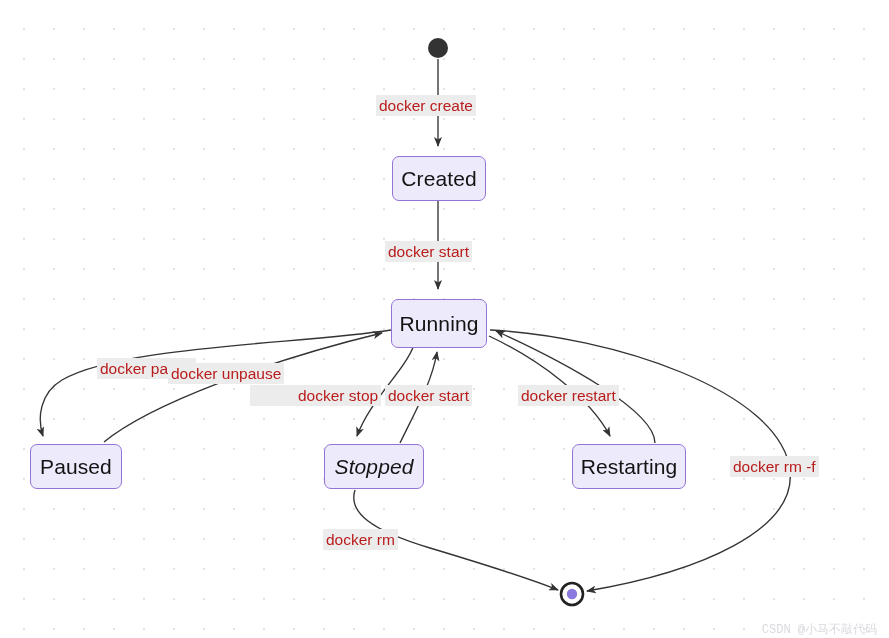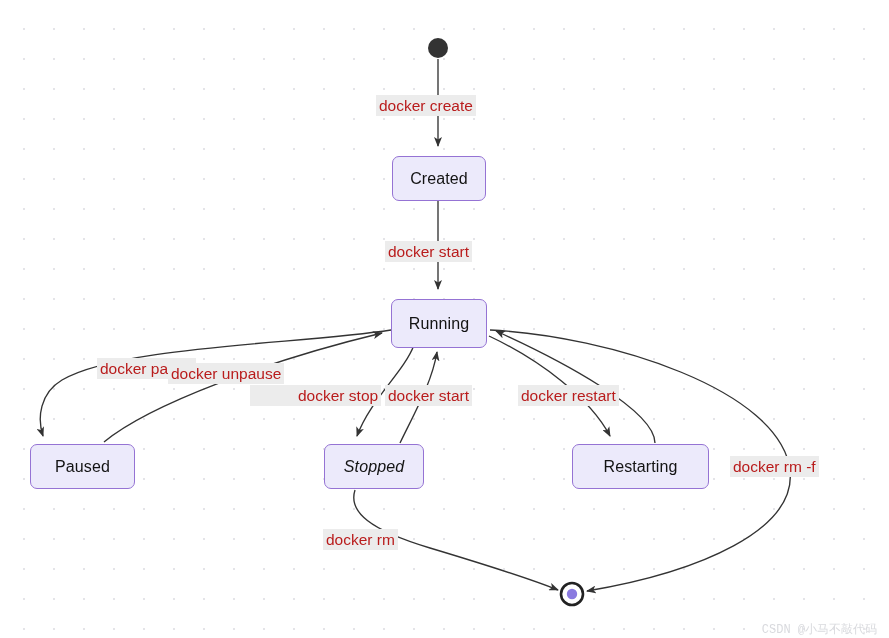--- a/index.html
+++ b/index.html
@@ -31,21 +31,21 @@
   .state-node {
     position: absolute;
     box-sizing: border-box;
     background: #ECEAFB;
     border: 1.4px solid #9573D4;
     border-radius: 7px;
     display: flex;
     align-items: center;
     justify-content: center;
     color: #131313;
-    font-size: 16px;
+    font-size: 21px;
     font-family: "Liberation Sans", sans-serif;
     letter-spacing: 0.1px;
     white-space: nowrap;
   }
   .edge-label {
     position: absolute;
     background: #ECECEC;
     color: #b91c1c;
     font-size: 15.5px;
     font-family: "Liberation Sans", sans-serif;
@@ -108,29 +108,29 @@
   </svg>
 
   <div class="state-node" style="left:392px; top:156px; width:94px; height:45px;">
     <span>Created</span>
   </div>
 
   <div class="state-node" style="left:391px; top:299px; width:96px; height:49px;">
     <span>Running</span>
   </div>
 
-  <div class="state-node" style="left:30px; top:444px; width:105px; height:45px;">
+  <div class="state-node" style="left:30px; top:444px; width:92px; height:45px;">
     <span>Paused</span>
   </div>
 
   <div class="state-node" style="left:324px; top:444px; width:100px; height:45px;font-style:italic;">
     <span>Stopped</span>
   </div>
 
-  <div class="state-node" style="left:572px; top:444px; width:137px; height:45px;text-align:right;">
+  <div class="state-node" style="left:572px; top:444px; width:114px; height:45px;text-align:right;">
     <span>Restarting</span>
   </div>
 
   <div class="edge-label" style="left:376px; top:95px;">docker create</div>
 
   <div class="edge-label" style="left:385px; top:241px;">docker start</div>
 
   <div class="edge-label" style="left:97px; top:358px;">docker pause</div>
 
   <div class="edge-label" style="left:168px; top:363px;">docker unpause</div>

